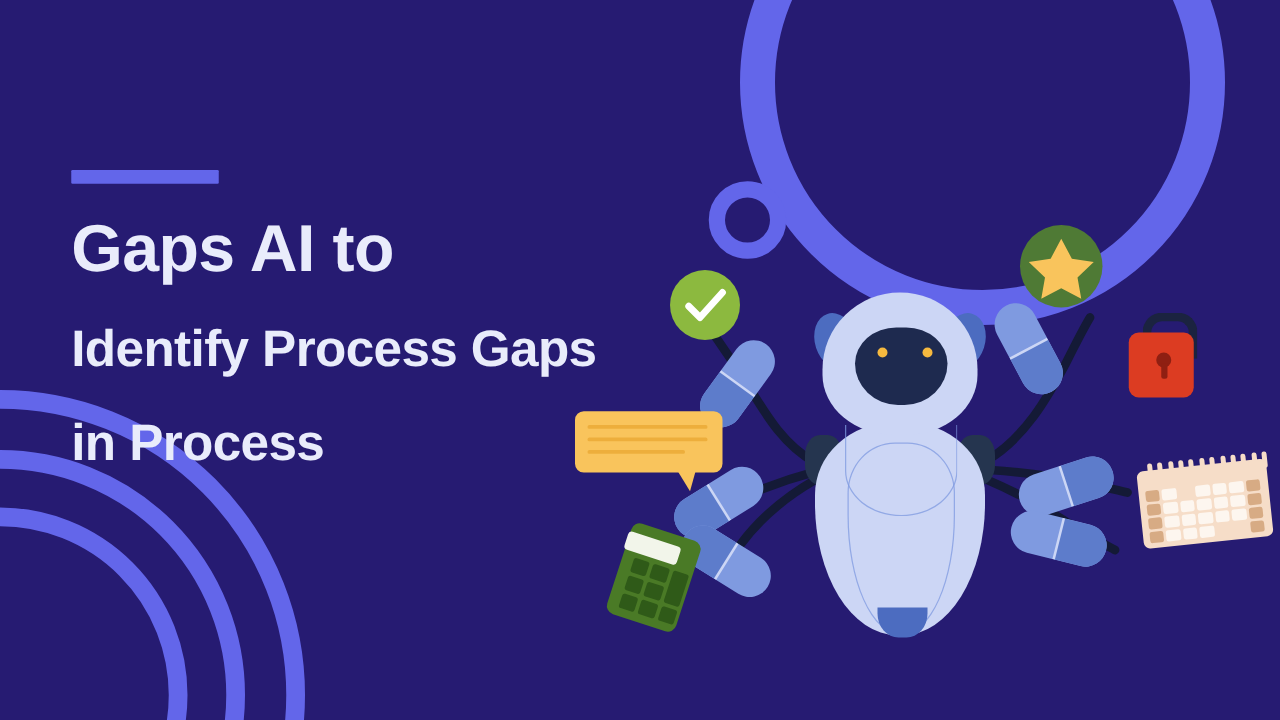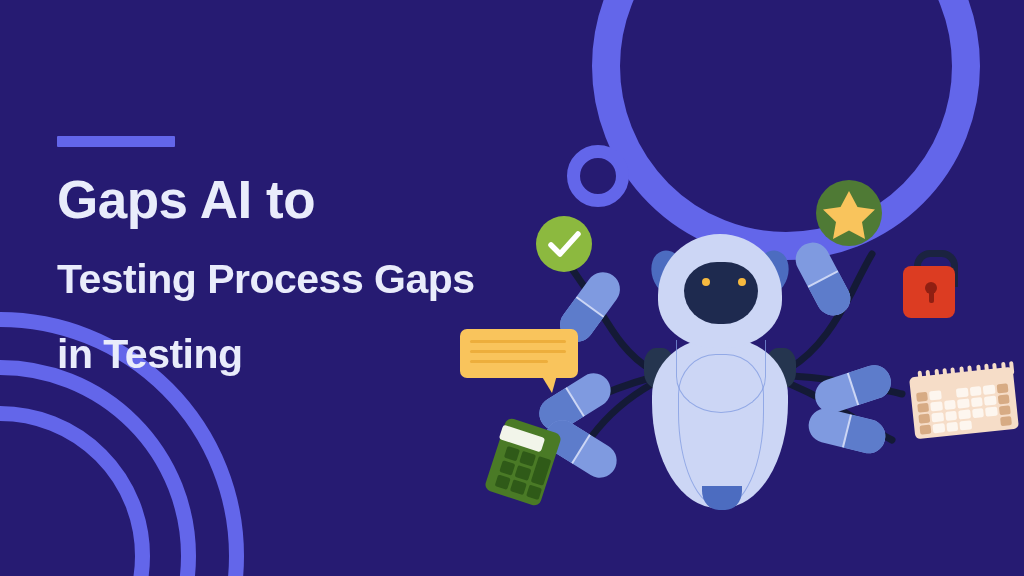--- a/index.html
+++ b/index.html
@@ -105,22 +105,22 @@
 
   <div class="deco big-arc"></div>
   <div class="deco small-ring"></div>
   <div class="deco wave wave1"></div>
   <div class="deco wave wave2"></div>
   <div class="deco wave wave3"></div>
 
   <div class="headline">
     <div class="accent-bar"></div>
     <div class="title t1">Gaps AI to</div>
-    <div class="title t2">Testing Process Gaps</div>
-    <div class="title t3">in Testing</div>
+    <div class="title t2">Identify Process Gaps</div>
+    <div class="title t3">in Process</div>
   </div>
 
   <svg class="cables" viewBox="0 0 1024 576">
     <g fill="none" stroke="#141a36" stroke-width="7" stroke-linecap="round">
       <path d="M652,370 C620,352 606,318 588,292 C578,278 572,268 564,258"></path>
       <path d="M650,378 C620,386 598,396 580,404 C566,410 556,414 548,416"></path>
       <path d="M652,384 C624,400 604,420 592,436 C584,446 578,452 572,458"></path>
       <path d="M790,368 C820,350 838,318 852,292 C860,276 866,264 872,254"></path>
       <path d="M792,376 C822,378 848,382 868,386 C884,390 894,392 902,394"></path>
       <path d="M790,384 C818,396 842,410 860,422 C874,430 884,436 892,440"></path>

